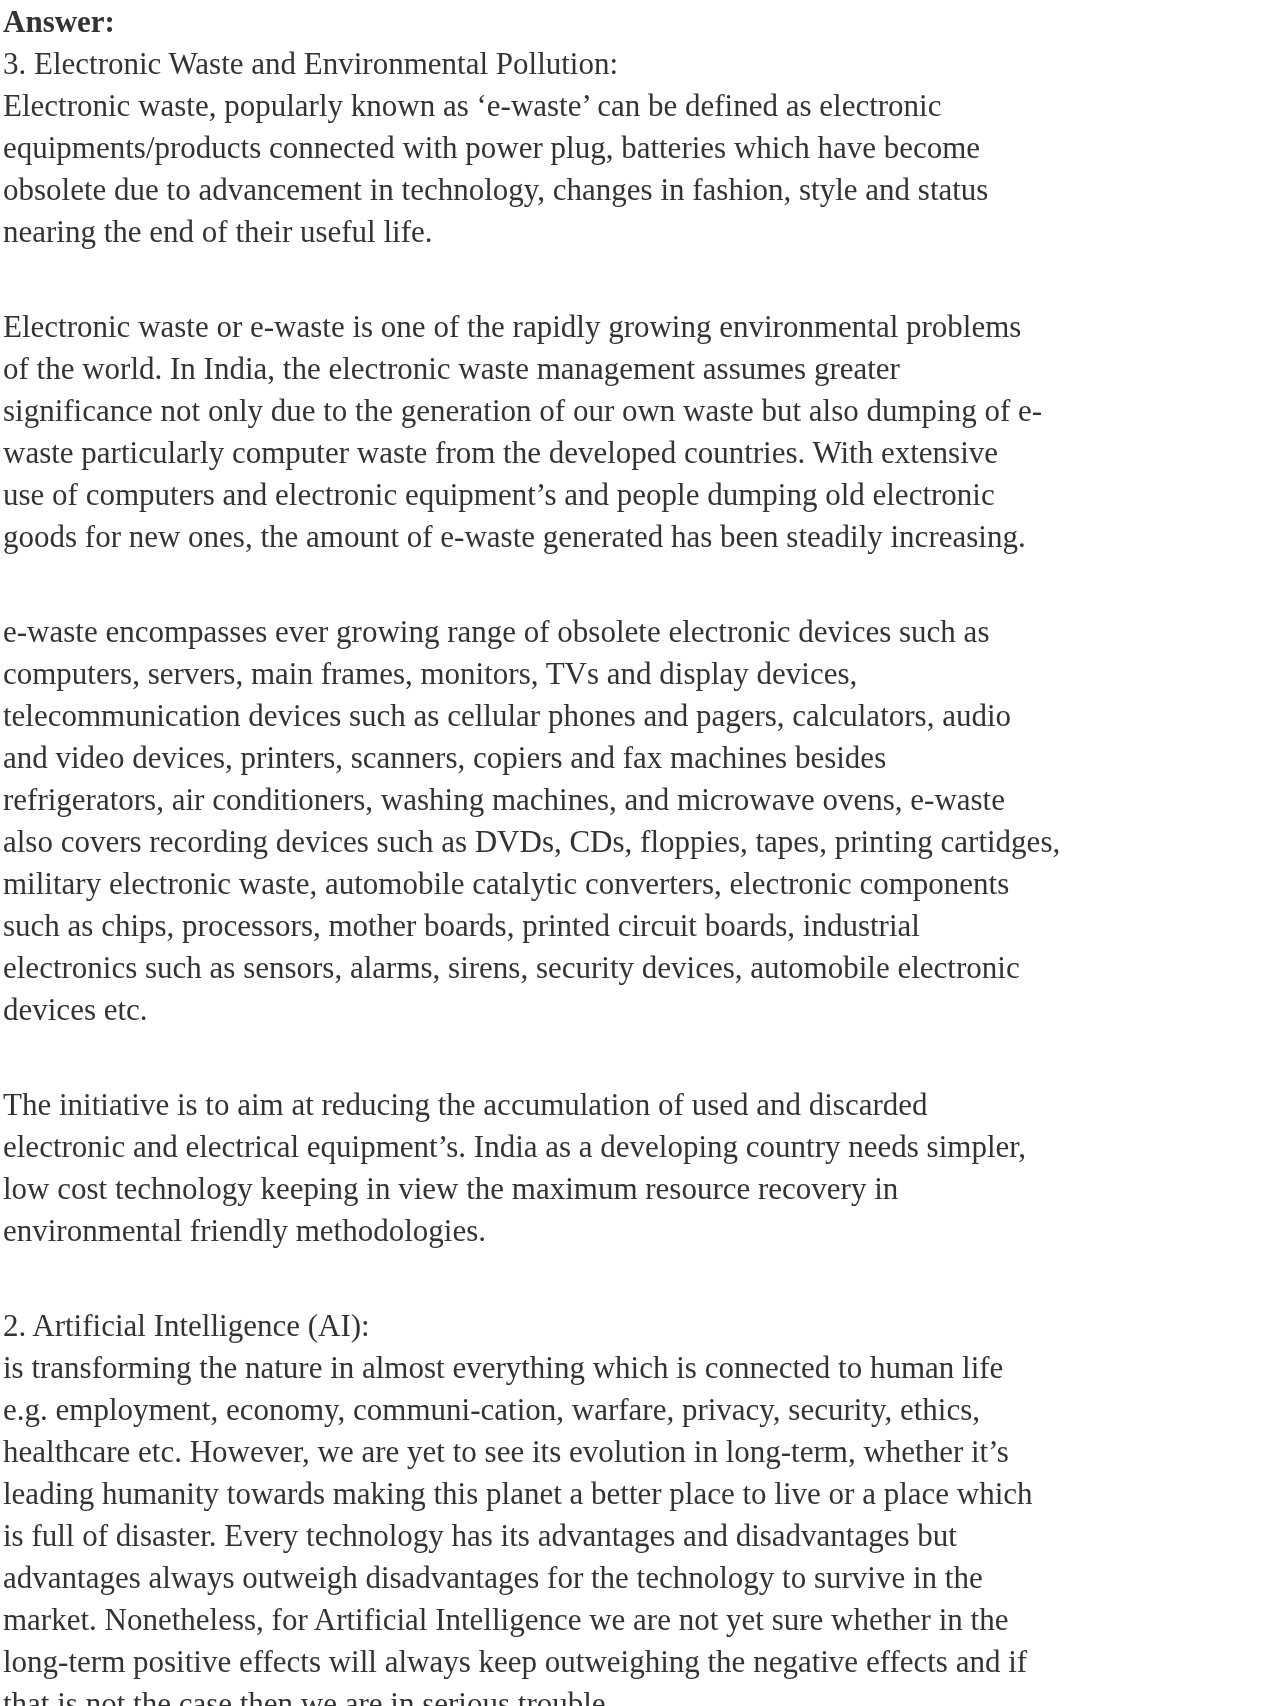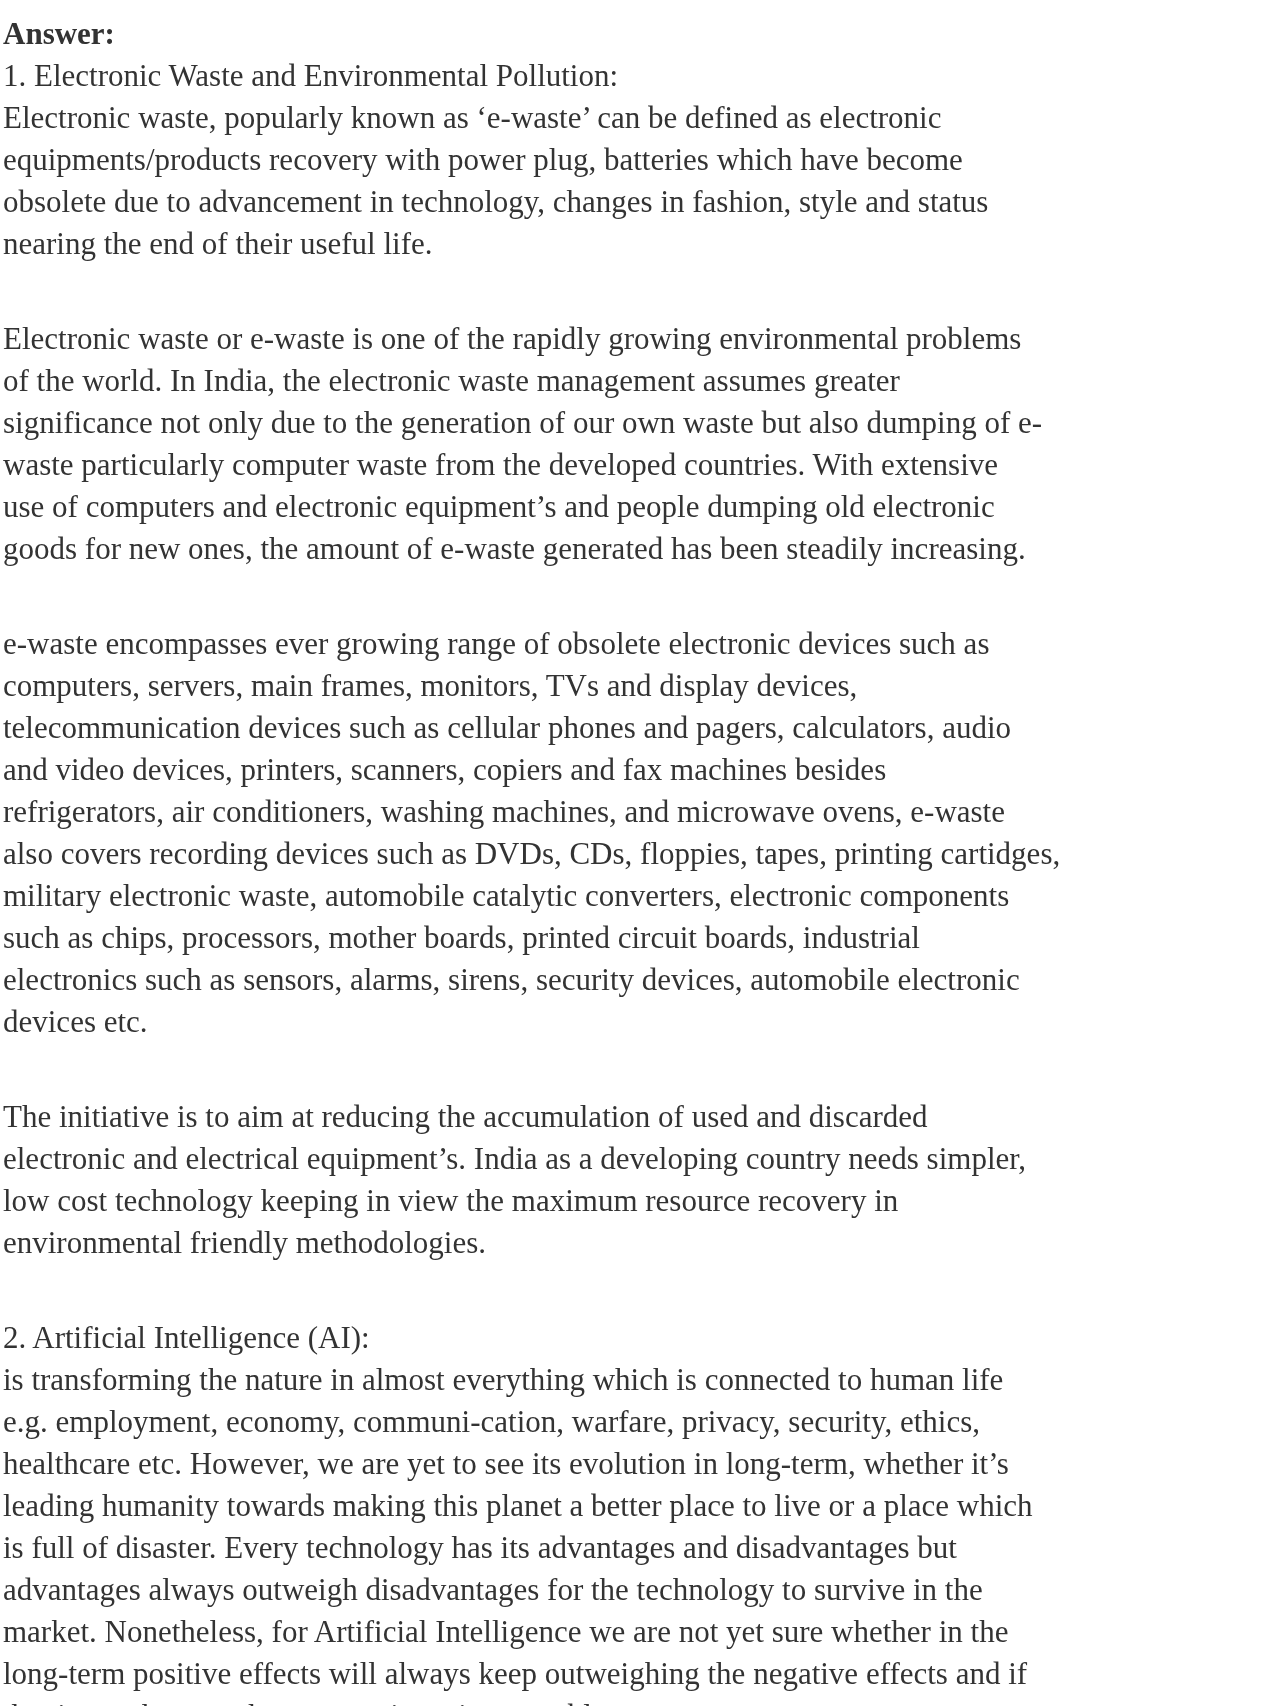--- a/index.html
+++ b/index.html
@@ -19,37 +19,36 @@
     color: #333333;
   }
   .doc-text {
     font-size: 31px;
     line-height: 42px;
     white-space: pre;      
     margin: 0;
   }
   .answer-label {
     font-weight: 700;
-    margin-top: 12px;
   }
   .para-gap {
     margin-top: 53px;      
   }
 </style>
 </head>
 <body>
 
 <div class="page">
 
   <div class="doc-text answer-label">Answer:</div>
 
   <section>
-    <div class="doc-text">1. Electronic Waste and Environmental Pollution:</div>
+    <div class="doc-text">3. Electronic Waste and Environmental Pollution:</div>
     <p class="doc-text">Electronic waste, popularly known as ‘e-waste’ can be defined as electronic
-equipments/products recovery with power plug, batteries which have become
+equipments/products connected with power plug, batteries which have become
 obsolete due to advancement in technology, changes in fashion, style and status
 nearing the end of their useful life.</p>
     <p class="doc-text para-gap">Electronic waste or e-waste is one of the rapidly growing environmental problems
 of the world. In India, the electronic waste management assumes greater
 significance not only due to the generation of our own waste but also dumping of e-
 waste particularly computer waste from the developed countries. With extensive
 use of computers and electronic equipment’s and people dumping old electronic
 goods for new ones, the amount of e-waste generated has been steadily increasing.</p>
     <p class="doc-text para-gap">e-waste encompasses ever growing range of obsolete electronic devices such as
 computers, servers, main frames, monitors, TVs and display devices,

